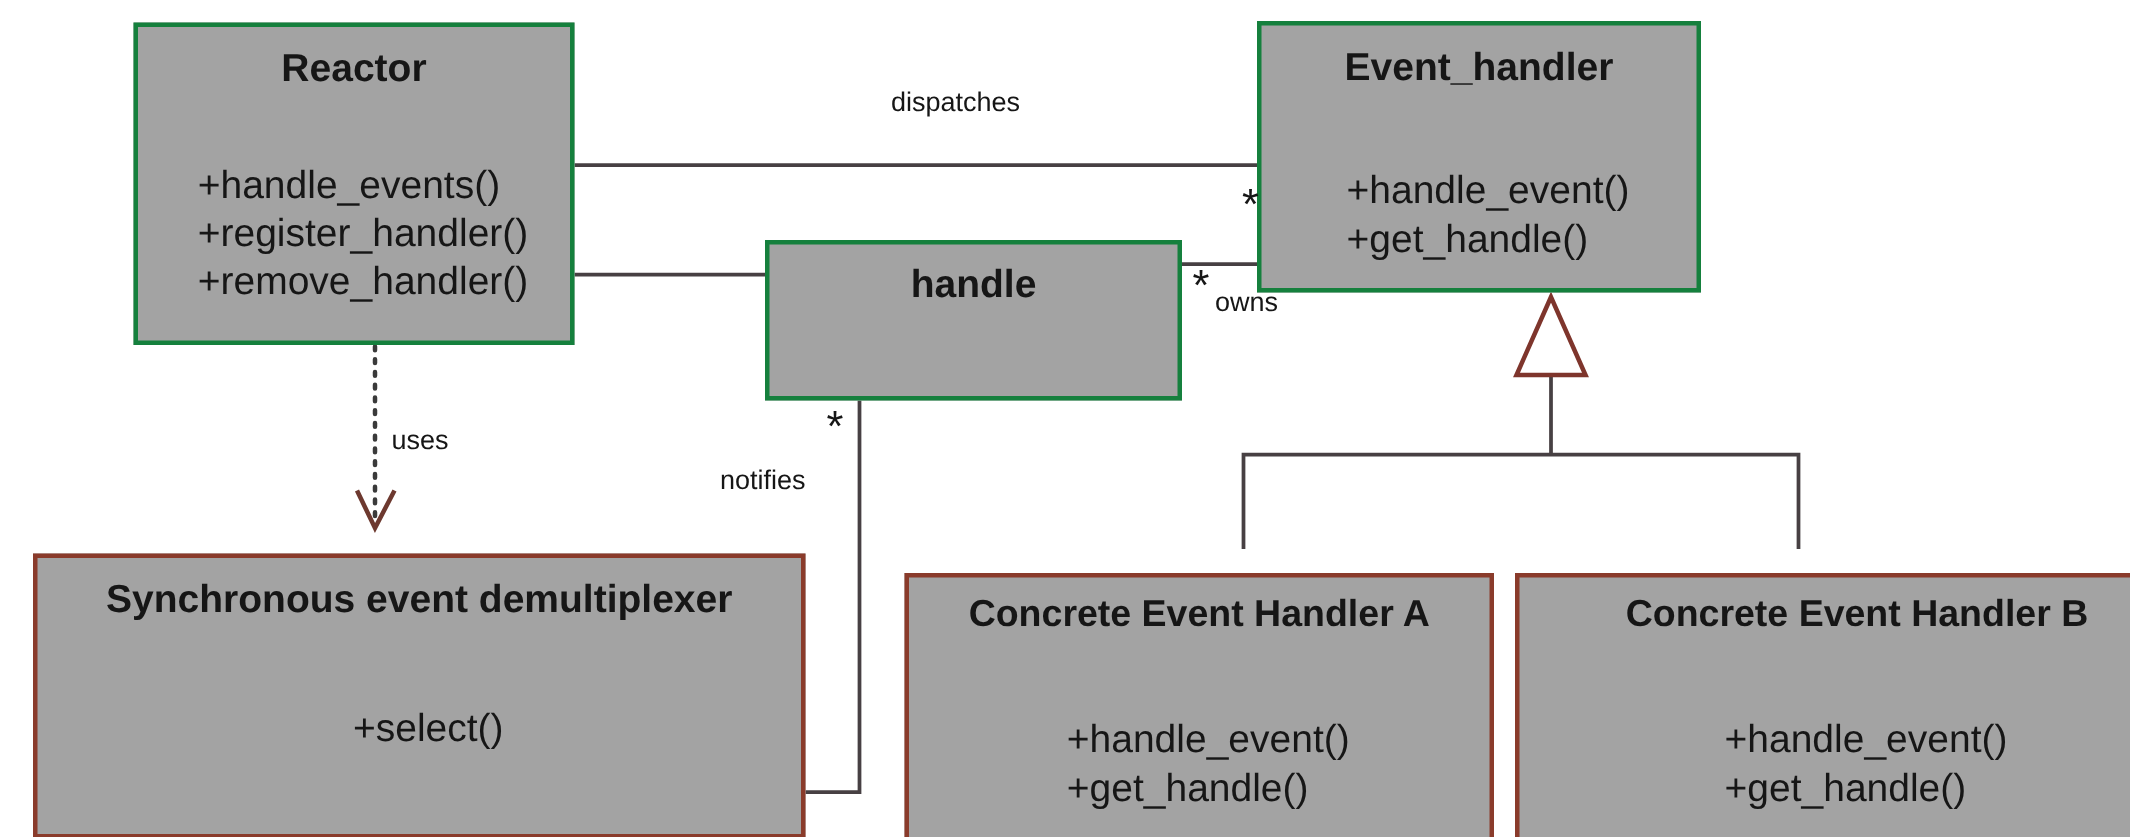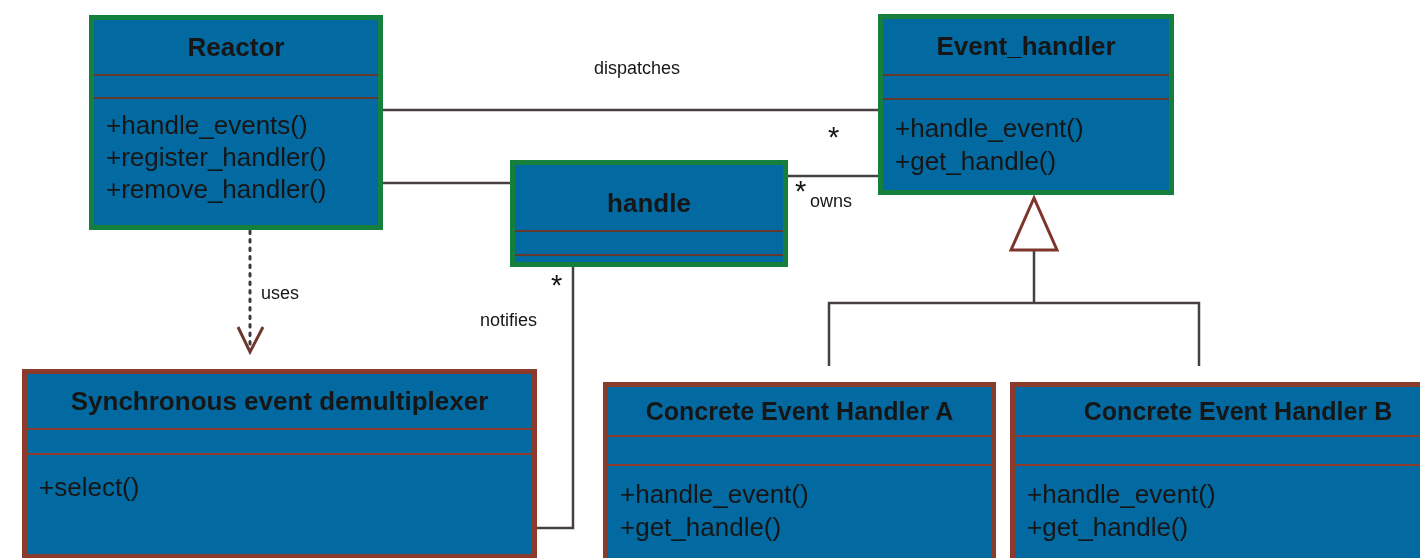--- a/index.html
+++ b/index.html
@@ -9,24 +9,25 @@
     background:#ffffff;
     font-family:"Liberation Sans","DejaVu Sans",sans-serif;
     color:#161616;
     overflow:hidden;
   }
   #wires{position:absolute;left:0;top:0;width:1420px;height:558px;}
 
   .uml-class{
     position:absolute;
     box-sizing:border-box;
-    background:#0369a1;
-    border:5px solid #15803d;
+    background:#a3a3a3;
+    border:3px solid #15803d;
     display:flex;
     flex-direction:column;
+    align-items:center;
   }
   .uml-class.redline{border-color:#8a3b2b;margin-top:16px;}
   .uml-title{
     display:flex;align-items:center;justify-content:center;
     font-weight:bold;font-size:26px;
     white-space:nowrap;
   }
   .uml-title.small{font-size:25px;}
   .uml-attrs{
     border-top:2px solid #64392d;
@@ -46,26 +47,26 @@
     white-space:nowrap;
   }
   .mult{font-size:29px;line-height:22px;}
 
   
   #box-reactor        {left:89px;  top:15px;  width:294px; height:215px;}
   #box-reactor  .uml-title{flex:0 0 54px;}
   #box-reactor  .uml-attrs{flex:0 0 21px;}
   #box-reactor  .uml-methods{padding-top:10px;line-height:32px;}
 
-  #box-event-handler  {left:878px; top:14px;  width:296px; height:181px;}
+  #box-event-handler  {left:838px; top:14px;  width:296px; height:181px;}
   #box-event-handler .uml-title{flex:0 0 55px;}
   #box-event-handler .uml-attrs{flex:0 0 22px;}
 
   #box-handle         {left:510px; top:160px; width:278px; height:107px;}
-  #box-handle .uml-title{flex:0 0 53px;margin-top:12px;}
+  #box-handle .uml-title{flex:0 0 53px;}
   #box-handle .uml-attrs{flex:0 0 22px;}
 
   #box-demux          {left:22px;  top:353px; width:515px; height:190px;}
   #box-demux .uml-title{flex:0 0 54px;}
   #box-demux .uml-attrs{flex:0 0 23px;}
   #box-demux .uml-methods{padding-top:16px;border-radius:16px;}
 
   #box-concrete-a     {left:603px; top:366px; width:393px; height:181px;}
   #box-concrete-b     {left:1010px;top:366px; width:456px; height:181px;}
   #box-concrete-a .uml-title,#box-concrete-b .uml-title{flex:0 0 48px;}

